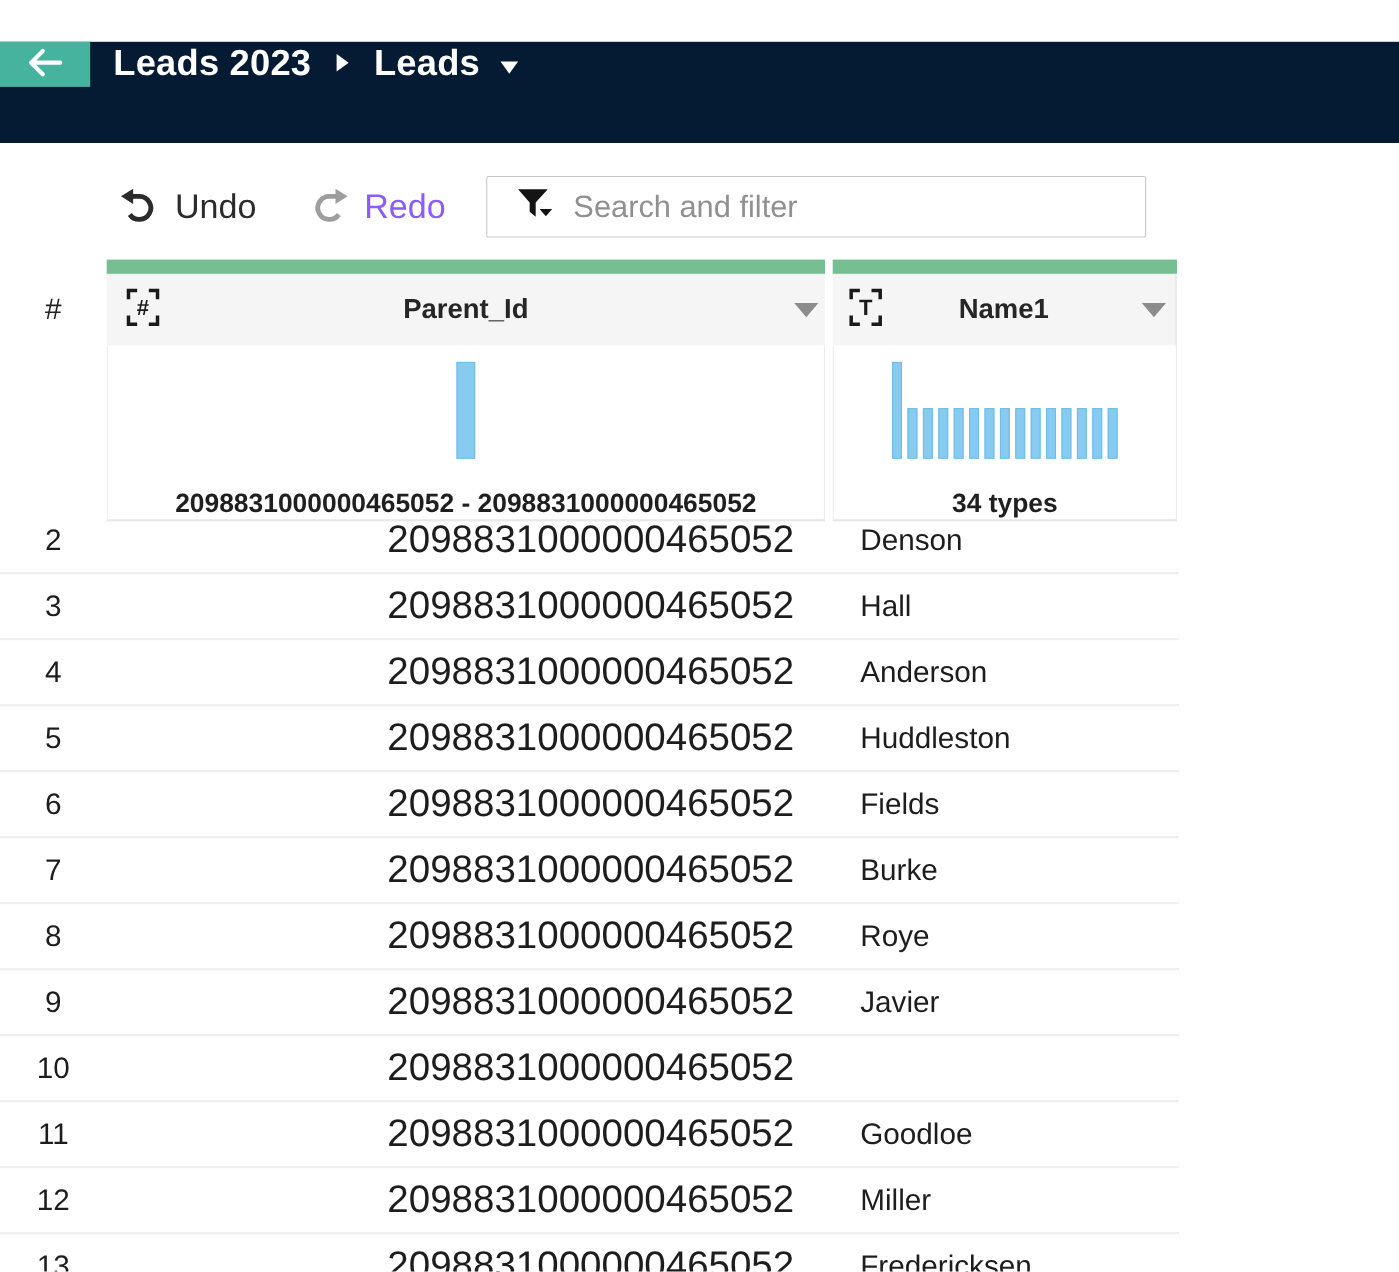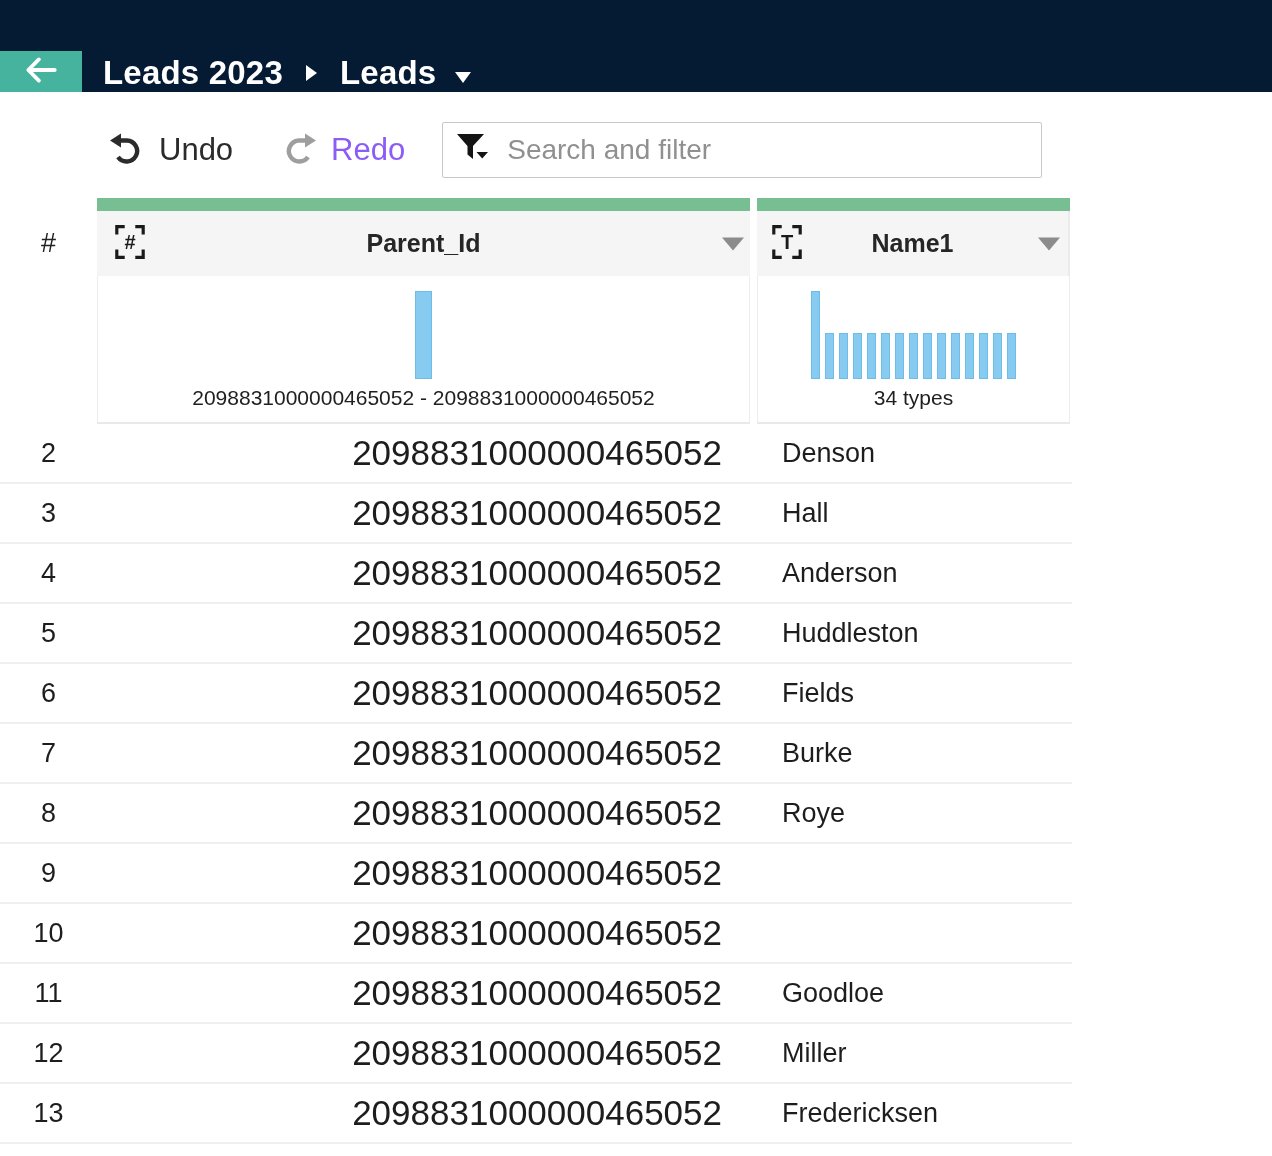--- a/index.html
+++ b/index.html
@@ -2,33 +2,33 @@
 <html><head>
 <meta charset="utf-8">
 <style>
   html,body{margin:0;padding:0;}
   body{
     width:1272px;height:1156px;background:#ffffff;position:relative;overflow:hidden;
     font-family:"Liberation Sans", sans-serif;
     -webkit-font-smoothing:antialiased;
   }
   
-  .topbar{height:92px;background:#051a33;display:flex;align-items:flex-end;}
+  .topbar{height:92px;background:#051a33;display:flex;align-items:flex-start;margin-top:38px;}
   .back-btn{width:82px;background:#46b39f;border:none;display:flex;align-items:center;justify-content:center;cursor:pointer;padding:0;}
   .crumbs{display:flex;align-items:center;color:#fff;margin-left:21px;}
   .crumb{font-size:33px;font-weight:600;letter-spacing:.2px;color:#fff;white-space:nowrap;}
   .crumb-sep{width:0;height:0;border-left:11px solid #fff;border-top:8px solid transparent;border-bottom:8px solid transparent;margin:0 23px;}
   .caret-white{width:0;height:0;border-top:11px solid #fff;border-left:8px solid transparent;border-right:8px solid transparent;margin-left:19px;margin-top:8px;}
   
   .toolbar{display:flex;align-items:center;margin-top:30px;height:56px;}
   .tb-btn{display:flex;align-items:center;gap:13px;background:none;border:none;font-size:31px;color:#2b2b2b;font-family:inherit;cursor:pointer;padding:0;}
   .tb-btn.undo{margin-left:108px;}
   .tb-btn.redo{margin-left:47px;color:#8b5cf6;}
   .tb-btn svg{display:block;}
-  .searchbox{margin-left:37px;width:600px;height:56px;border:1px solid #c9c9c9;border-radius:2px;background:#fff;box-sizing:border-box;display:flex;align-items:center;padding-left:12px;gap:18px;}
+  .searchbox{margin-left:37px;width:600px;height:56px;border:1px solid #c9c9c9;border-radius:2px;background:#fff;box-sizing:border-box;display:flex;align-items:center;padding-left:26px;gap:18px;}
   .searchbox input{border:none;outline:none;font-size:28px;color:#333;flex:1;font-family:inherit;background:transparent;padding:0;}
   .searchbox input::placeholder{color:#909090;}
   
   .grid{margin-top:20px;width:1072px;}
   .gcols{display:grid;grid-template-columns:97px 653px 7px 313px;}
   .strip-row{height:13px;}
   .strip{background:#77bf92;}
   .head-row{height:65px;}
   .head-cell{background:#f5f5f6;position:relative;display:flex;align-items:center;justify-content:center;}
   .head-cell.rb{border-right:2px solid #ebebeb;}
@@ -37,21 +37,21 @@
   .type-ic.n1{left:11px;}
   .caret-gray{position:absolute;right:6px;top:50%;transform:translateY(-50%);width:0;height:0;border-top:13px solid #8c8c8c;border-left:11px solid transparent;border-right:11px solid transparent;cursor:pointer;}
   .caret-gray.n1{right:8px;}
   .gutter-head{display:flex;align-items:center;justify-content:center;font-size:27px;color:#222;background:#fff;font-weight:400;}
   .sum-row{height:148px;}
   .sum-cell{background:#fff;border-left:1px solid #ededed;border-right:1px solid #ededed;border-bottom:2px solid #e9e9e9;box-sizing:border-box;padding-top:15px;cursor:pointer;}
   .bars{height:88px;display:flex;align-items:flex-end;justify-content:center;gap:5px;}
   .bar{background:#87cbf1;border:1px solid #6ebde8;box-sizing:border-box;}
   .bars.parent .bar{width:17px;}
   .bars.name .bar{width:9px;}
-  .sum-label{text-align:center;font-size:21px;color:#1f1f1f;margin-top:7px;white-space:nowrap;}
+  .sum-label{text-align:center;font-size:24px;color:#1f1f1f;margin-top:27px;white-space:nowrap;font-weight:bold;}
   
   .row{height:60px;border-bottom:2px solid #efefef;box-sizing:border-box;}
   .cell-num{display:flex;align-items:center;justify-content:center;font-size:27px;color:#1d1d1d;}
   .cell-parent{display:flex;align-items:center;justify-content:flex-end;padding-right:28px;font-size:35px;color:#1d1d1d;}
   .cell-name{display:flex;align-items:center;padding-left:25px;font-size:27px;color:#1d1d1d;}
 </style>
 </head>
 <body>
 
 <div class="topbar">
@@ -215,20 +215,21 @@
     <div class="cell-num">8</div>
     <div class="cell-parent">2098831000000465052</div>
     <div></div>
     <div class="cell-name">Roye</div>
   </div>
 
   <div class="gcols row">
     <div class="cell-num">9</div>
     <div class="cell-parent">2098831000000465052</div>
     <div></div>
+    <div class="cell-name">Javier</div>
   </div>
 
   <div class="gcols row">
     <div class="cell-num">10</div>
     <div class="cell-parent">2098831000000465052</div>
     <div></div>
   </div>
 
   <div class="gcols row">
     <div class="cell-num">11</div>

